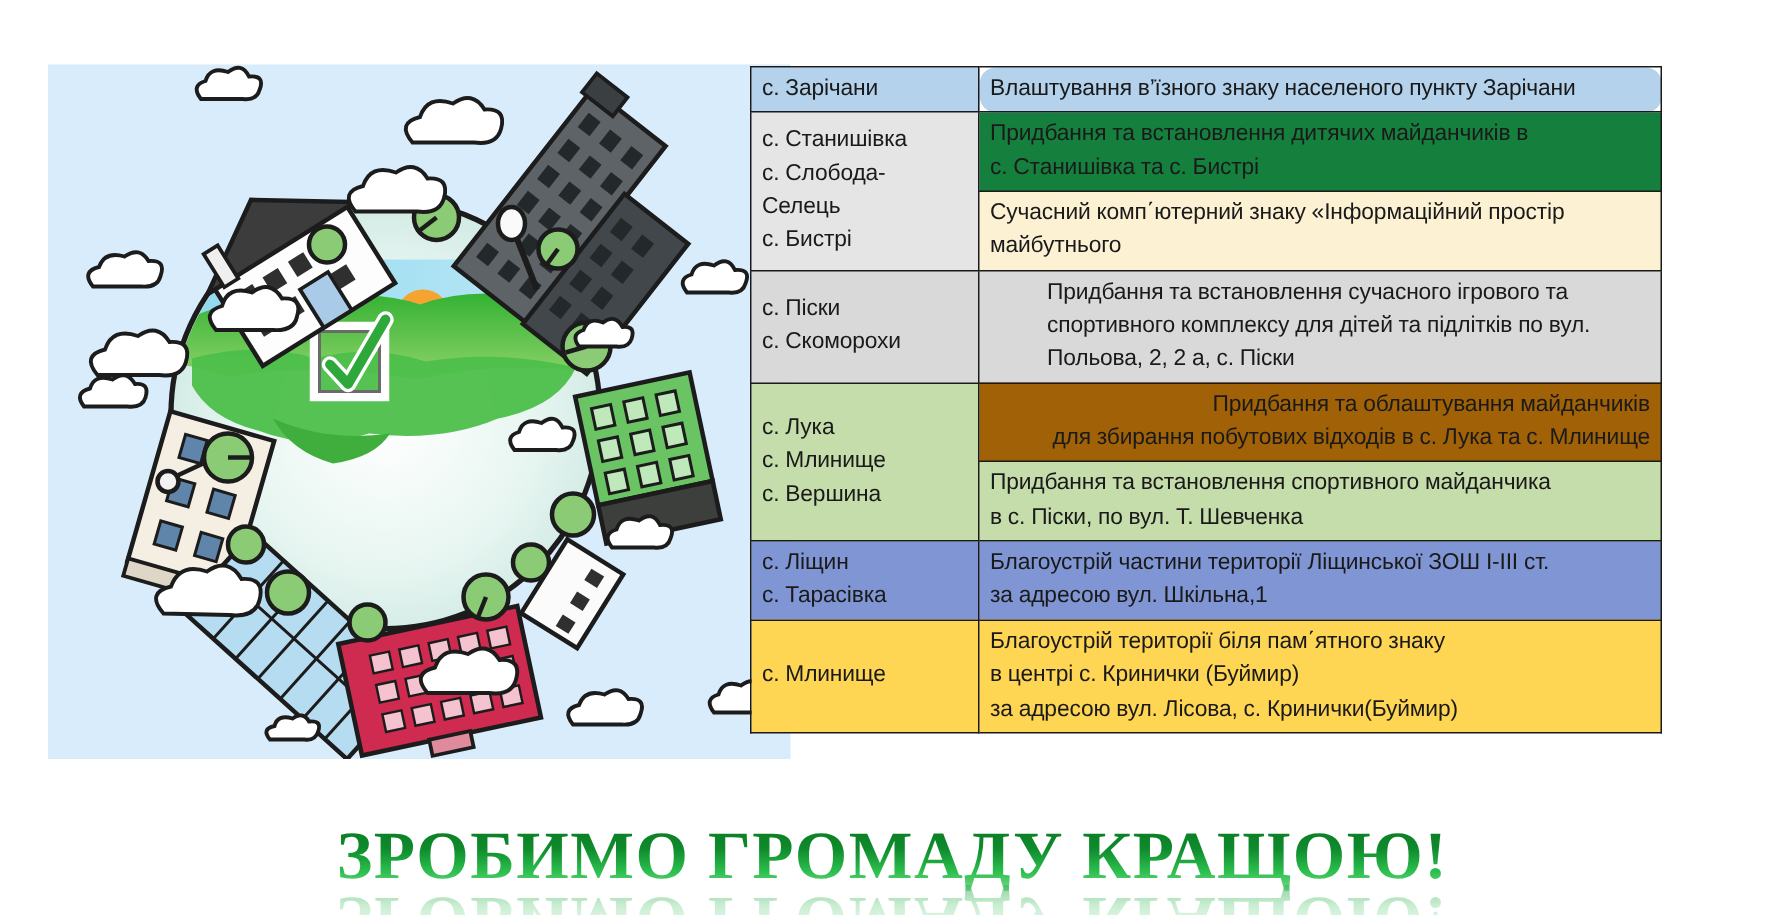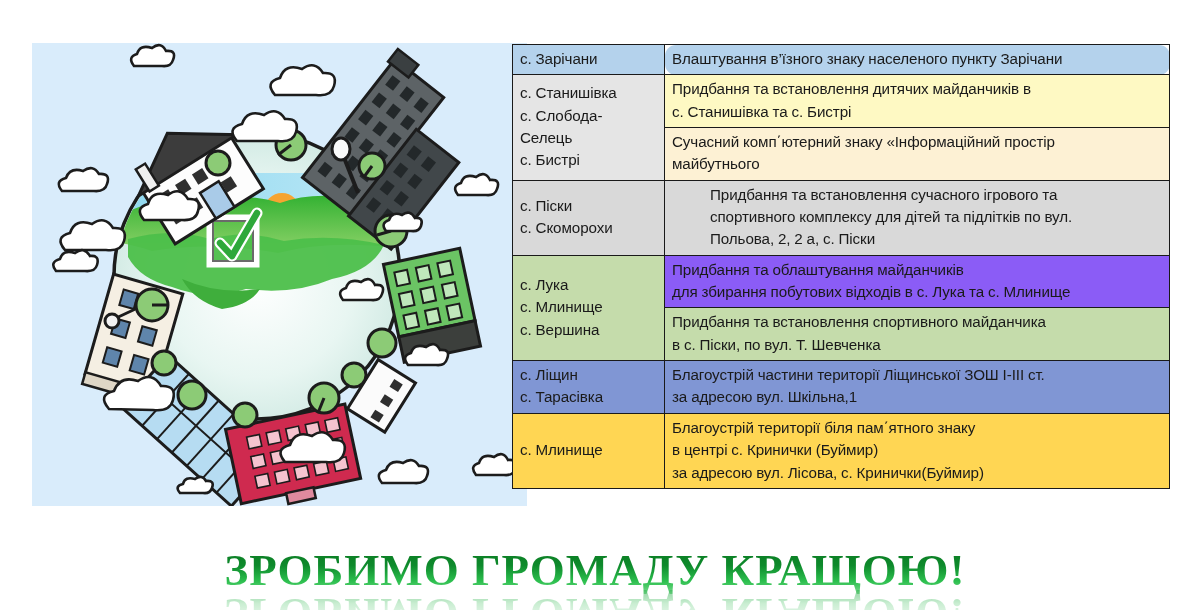--- a/index.html
+++ b/index.html
@@ -24,23 +24,23 @@
     width: 495px;
     height: 463px;
     background: #d9ecfb;
     overflow: hidden;
   }
   #illustration svg { display: block; width: 100%; height: 100%; }
 
   
   #projects-table {
     position: absolute;
-    left: 512px;
+    left: 500px;
     top: 44px;
-    width: 658px;
+    width: 608px;
     border-collapse: collapse;
     table-layout: fixed;
     border: 1.5px solid #1a1a1a;
   }
   #projects-table td {
     border: 1.5px solid #1a1a1a;
     padding: 3px 7px 4px 7px;
     font-family: "Liberation Sans", sans-serif;
     font-size: 15.2px;
     line-height: 1.47;
@@ -330,41 +330,41 @@
     <tr>
       <td class="loc c-blue1" style="background-color: rgb(180, 210, 236);">с. Зарічани</td>
       <td class="desc c-blue1" style="background-color: rgb(180, 210, 236); border-radius: 11px;">Влаштування в’їзного знаку населеного пункту Зарічани</td>
     </tr>
 
     <tr>
       <td class="loc c-cream" rowspan="2" style="background-color: #e5e5e5;">с. Станишівка
 с. Слобода-
 Селець
 с. Бистрі</td>
-      <td class="desc c-cream" style="background-color: #fef9c3;">Придбання та встановлення дитячих майданчиків в
+      <td class="desc c-cream" style="background-color: #15803d;">Придбання та встановлення дитячих майданчиків в
 с. Станишівка та с. Бистрі</td>
     </tr>
     <tr>
       <td class="desc c-cream" style="background-color: rgb(253, 241, 212);">Сучасний комп΄ютерний знаку «Інформаційний простір
 майбутнього</td>
     </tr>
 
     <tr>
       <td class="loc c-gray" style="background-color: rgb(217, 217, 217);">с. Піски
 с. Скоморохи</td>
       <td class="desc c-gray" style="background-color: rgb(217, 217, 217); padding-left: 45px;">Придбання та встановлення сучасного ігрового та
 спортивного комплексу для дітей та підлітків по вул.
 Польова, 2, 2 а, с. Піски</td>
     </tr>
 
     <tr>
       <td class="loc c-green" rowspan="2" style="background-color: rgb(197, 220, 171);">с. Лука
 с. Млинище
 с. Вершина</td>
-      <td class="desc c-green" style="background-color: #8b5cf6;">Придбання та облаштування майданчиків
+      <td class="desc c-green" style="background-color: #a16207; text-align: right;">Придбання та облаштування майданчиків
 для збирання побутових відходів в с. Лука та с. Млинище</td>
     </tr>
     <tr>
       <td class="desc c-green" style="background-color: rgb(197, 220, 171);">Придбання та встановлення спортивного майданчика
 в с. Піски, по вул. Т. Шевченка</td>
     </tr>
 
     <tr>
       <td class="loc c-blue2" style="background-color: rgb(128, 150, 212);">с. Ліщин
 с. Тарасівка</td>

